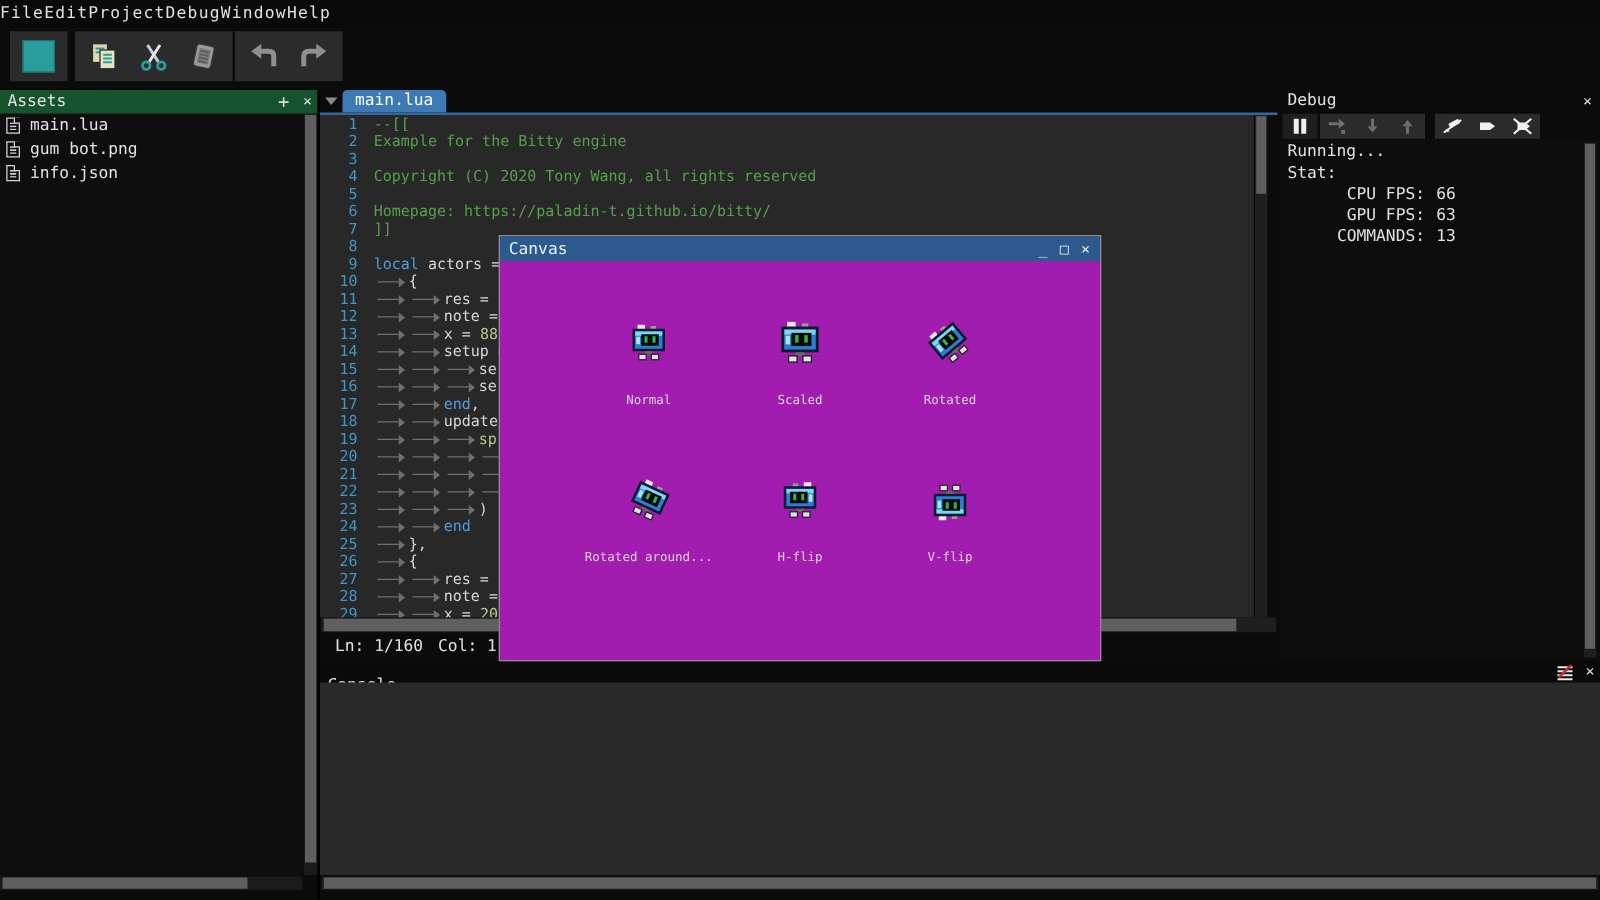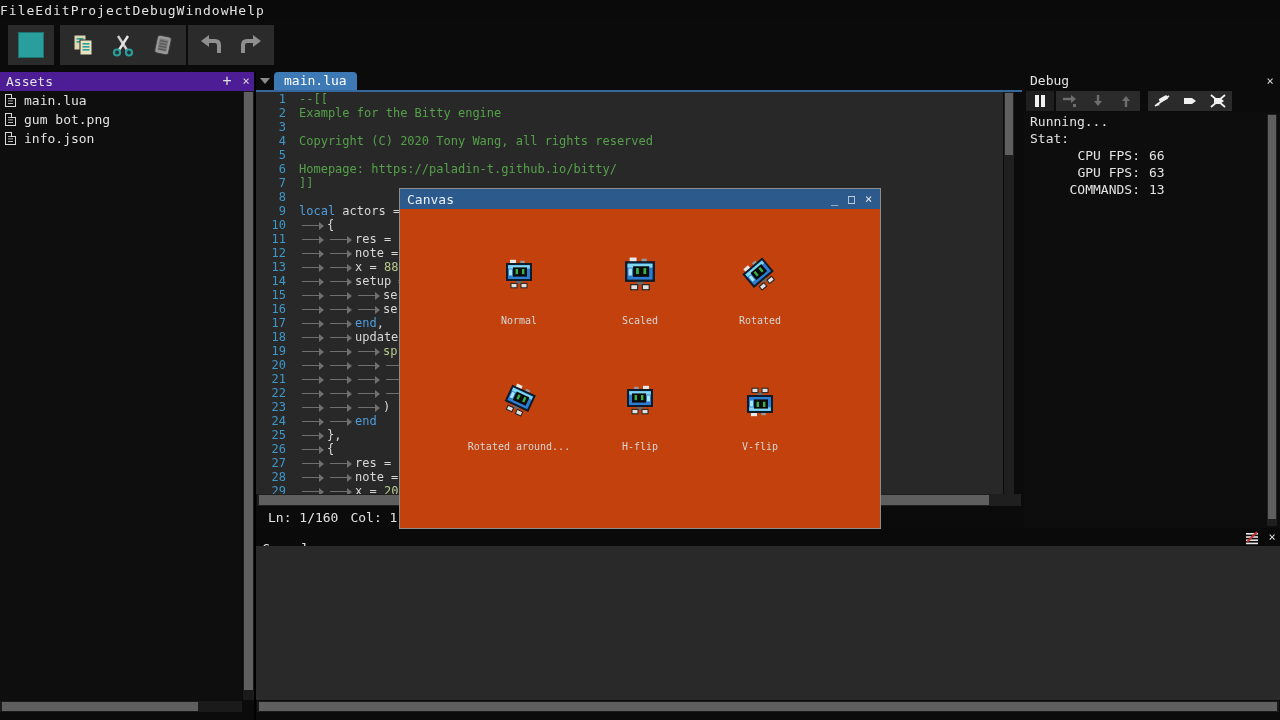--- a/index.html
+++ b/index.html
@@ -11,21 +11,21 @@
              background:#0a0a0a; display:flex; align-items:center; }
   .menu-item { padding:2px 0; font-size:13px; letter-spacing:1px; cursor:default; }
 
   
   #toolbar { position:absolute; left:0; top:21px; width:1280px; height:48px; background:#0b0b0b; }
   .tool-group { position:absolute; top:4px; height:40px; background:#2b2b2b;
                 display:flex; align-items:center; padding:0 6px; gap:6px; }
   .tool-btn { width:34px; height:34px; display:flex; align-items:center; justify-content:center; }
 
   
-  #assets-header { position:absolute; left:0; top:72px; width:254px; height:19px; background:#4c1d95; }
+  #assets-header { position:absolute; left:0; top:72px; width:254px; height:19px; background:#14532d; }
   #assets-title { position:absolute; left:6px; top:2px; font-size:13px; }
   #assets-add { position:absolute; left:218px; top:0px; width:18px; height:18px; font-size:15px;
                 color:#ddd; text-align:center; line-height:18px; }
   #assets-close { position:absolute; left:238px; top:1px; width:16px; height:16px; font-size:12px;
                   color:#ddd; text-align:center; line-height:16px; }
   #assets-body { position:absolute; left:0; top:91px; width:242px; height:609px; background:#0e0e0e; }
   .asset-item { display:flex; align-items:center; gap:8px; height:19px; padding-left:5px; font-size:13px; }
   .file-icon { width:11px; height:13px; border:1px solid #d8d8d8; position:relative; background:#0e0e0e; flex:none; }
   .file-icon::before { content:""; position:absolute; left:2px; top:3px; width:5px; height:6px;
        background:linear-gradient(#cfcfcf 1px,transparent 1px) 0 0/5px 2.5px; }
@@ -74,21 +74,21 @@
 
   
   #console-header { position:absolute; left:256px; top:528px; width:1024px; height:18px; background:#0a0a0a; }
   #console-title { position:absolute; left:6px; top:13px; font-size:13px; }
   #console-clear { position:absolute; left:988px; top:2px; width:16px; height:14px; }
   #console-close { position:absolute; left:1008px; top:1px; width:16px; height:16px; text-align:center; line-height:16px; font-size:12px; color:#ddd; }
   #console-body { position:absolute; left:256px; top:546px; width:1024px; height:154px; background:#292929; }
 
   
   #canvas-win { position:absolute; left:399px; top:188px; width:482px; height:341px;
-                background:#c2410c; border:1px solid #8c8c8c; z-index:50; }
+                background:#a21caf; border:1px solid #8c8c8c; z-index:50; }
   #canvas-titlebar { position:absolute; left:0; top:0; width:480px; height:20px; background:#2d5a8c;
                      display:flex; align-items:center; }
   #canvas-title { font-size:13px; color:#e8f0fa; margin-left:7px; }
   .win-ctrl { width:17px; height:16px; text-align:center; line-height:16px; font-size:12px; color:#e8e8e8; }
   #canvas-controls { position:absolute; right:3px; top:2px; display:flex; }
   .canvas-cell { position:absolute; width:170px; text-align:center; }
   .sprite-box { height:56px; display:flex; align-items:center; justify-content:center; }
   .cap { font-size:10px; color:#d6d6d6; margin-top:12px; }
   .v-scaled svg { transform:scale(1.15); }
   .v-rotated svg { transform:rotate(-40deg); }

